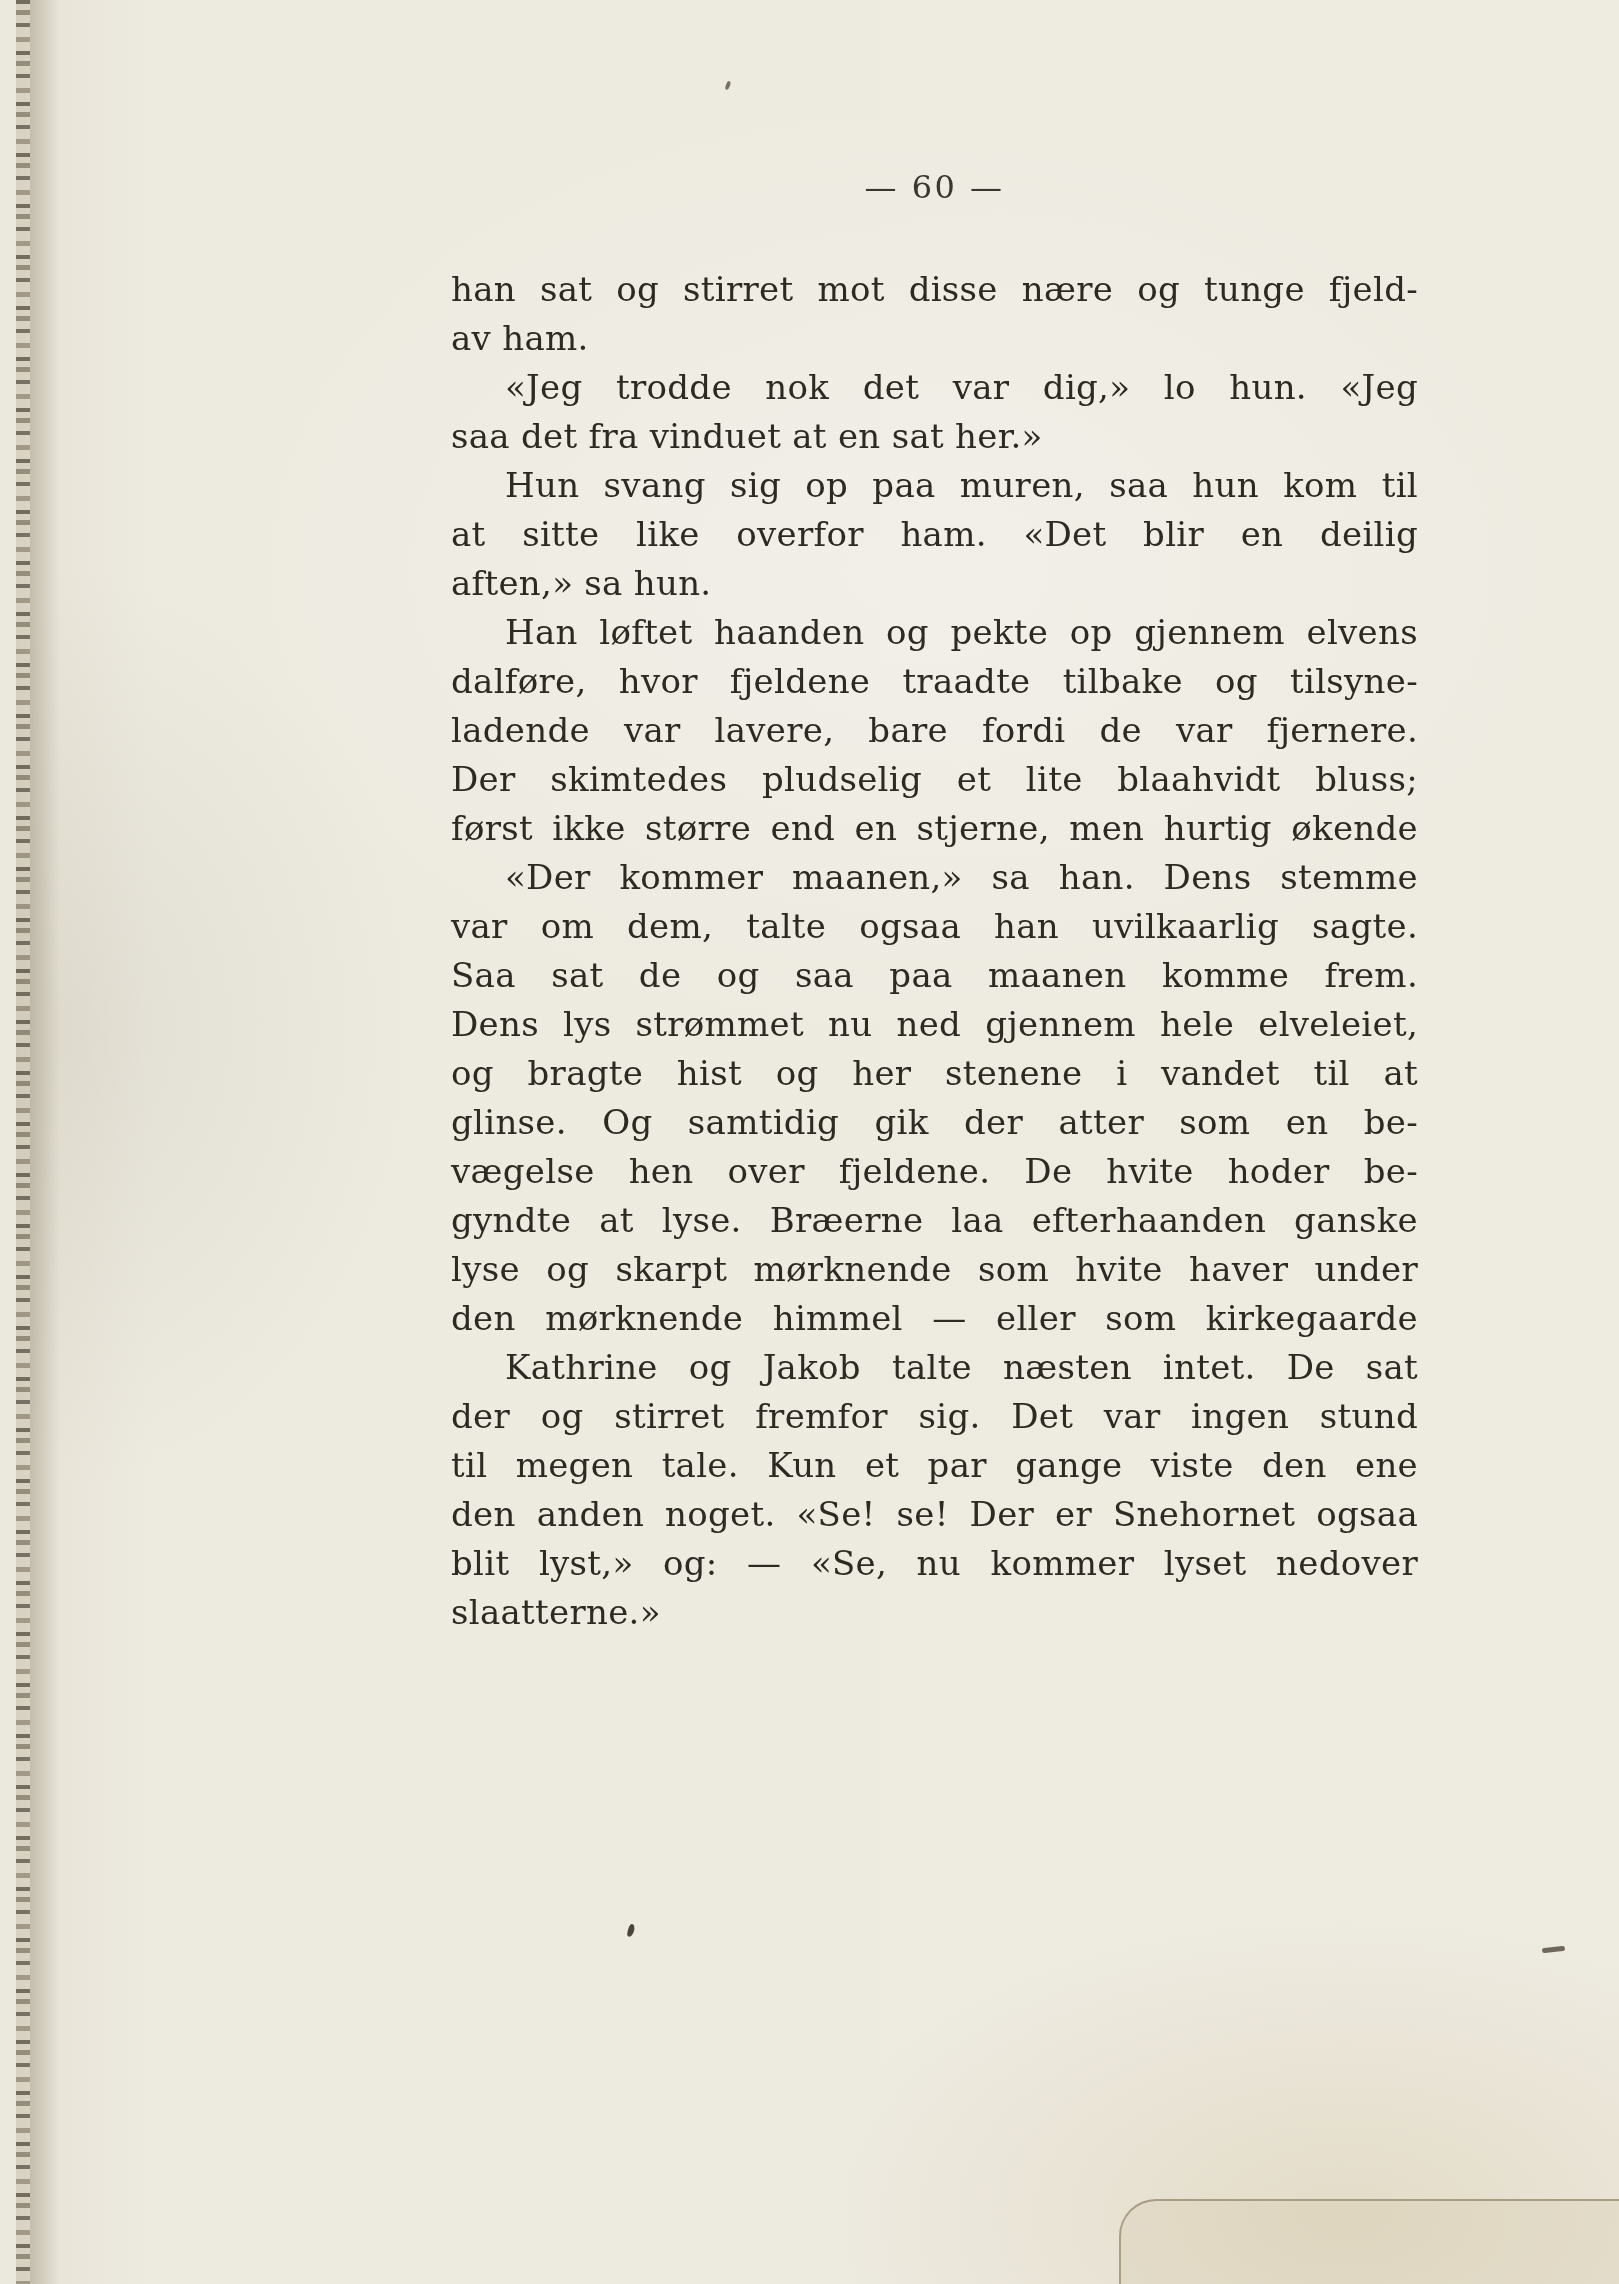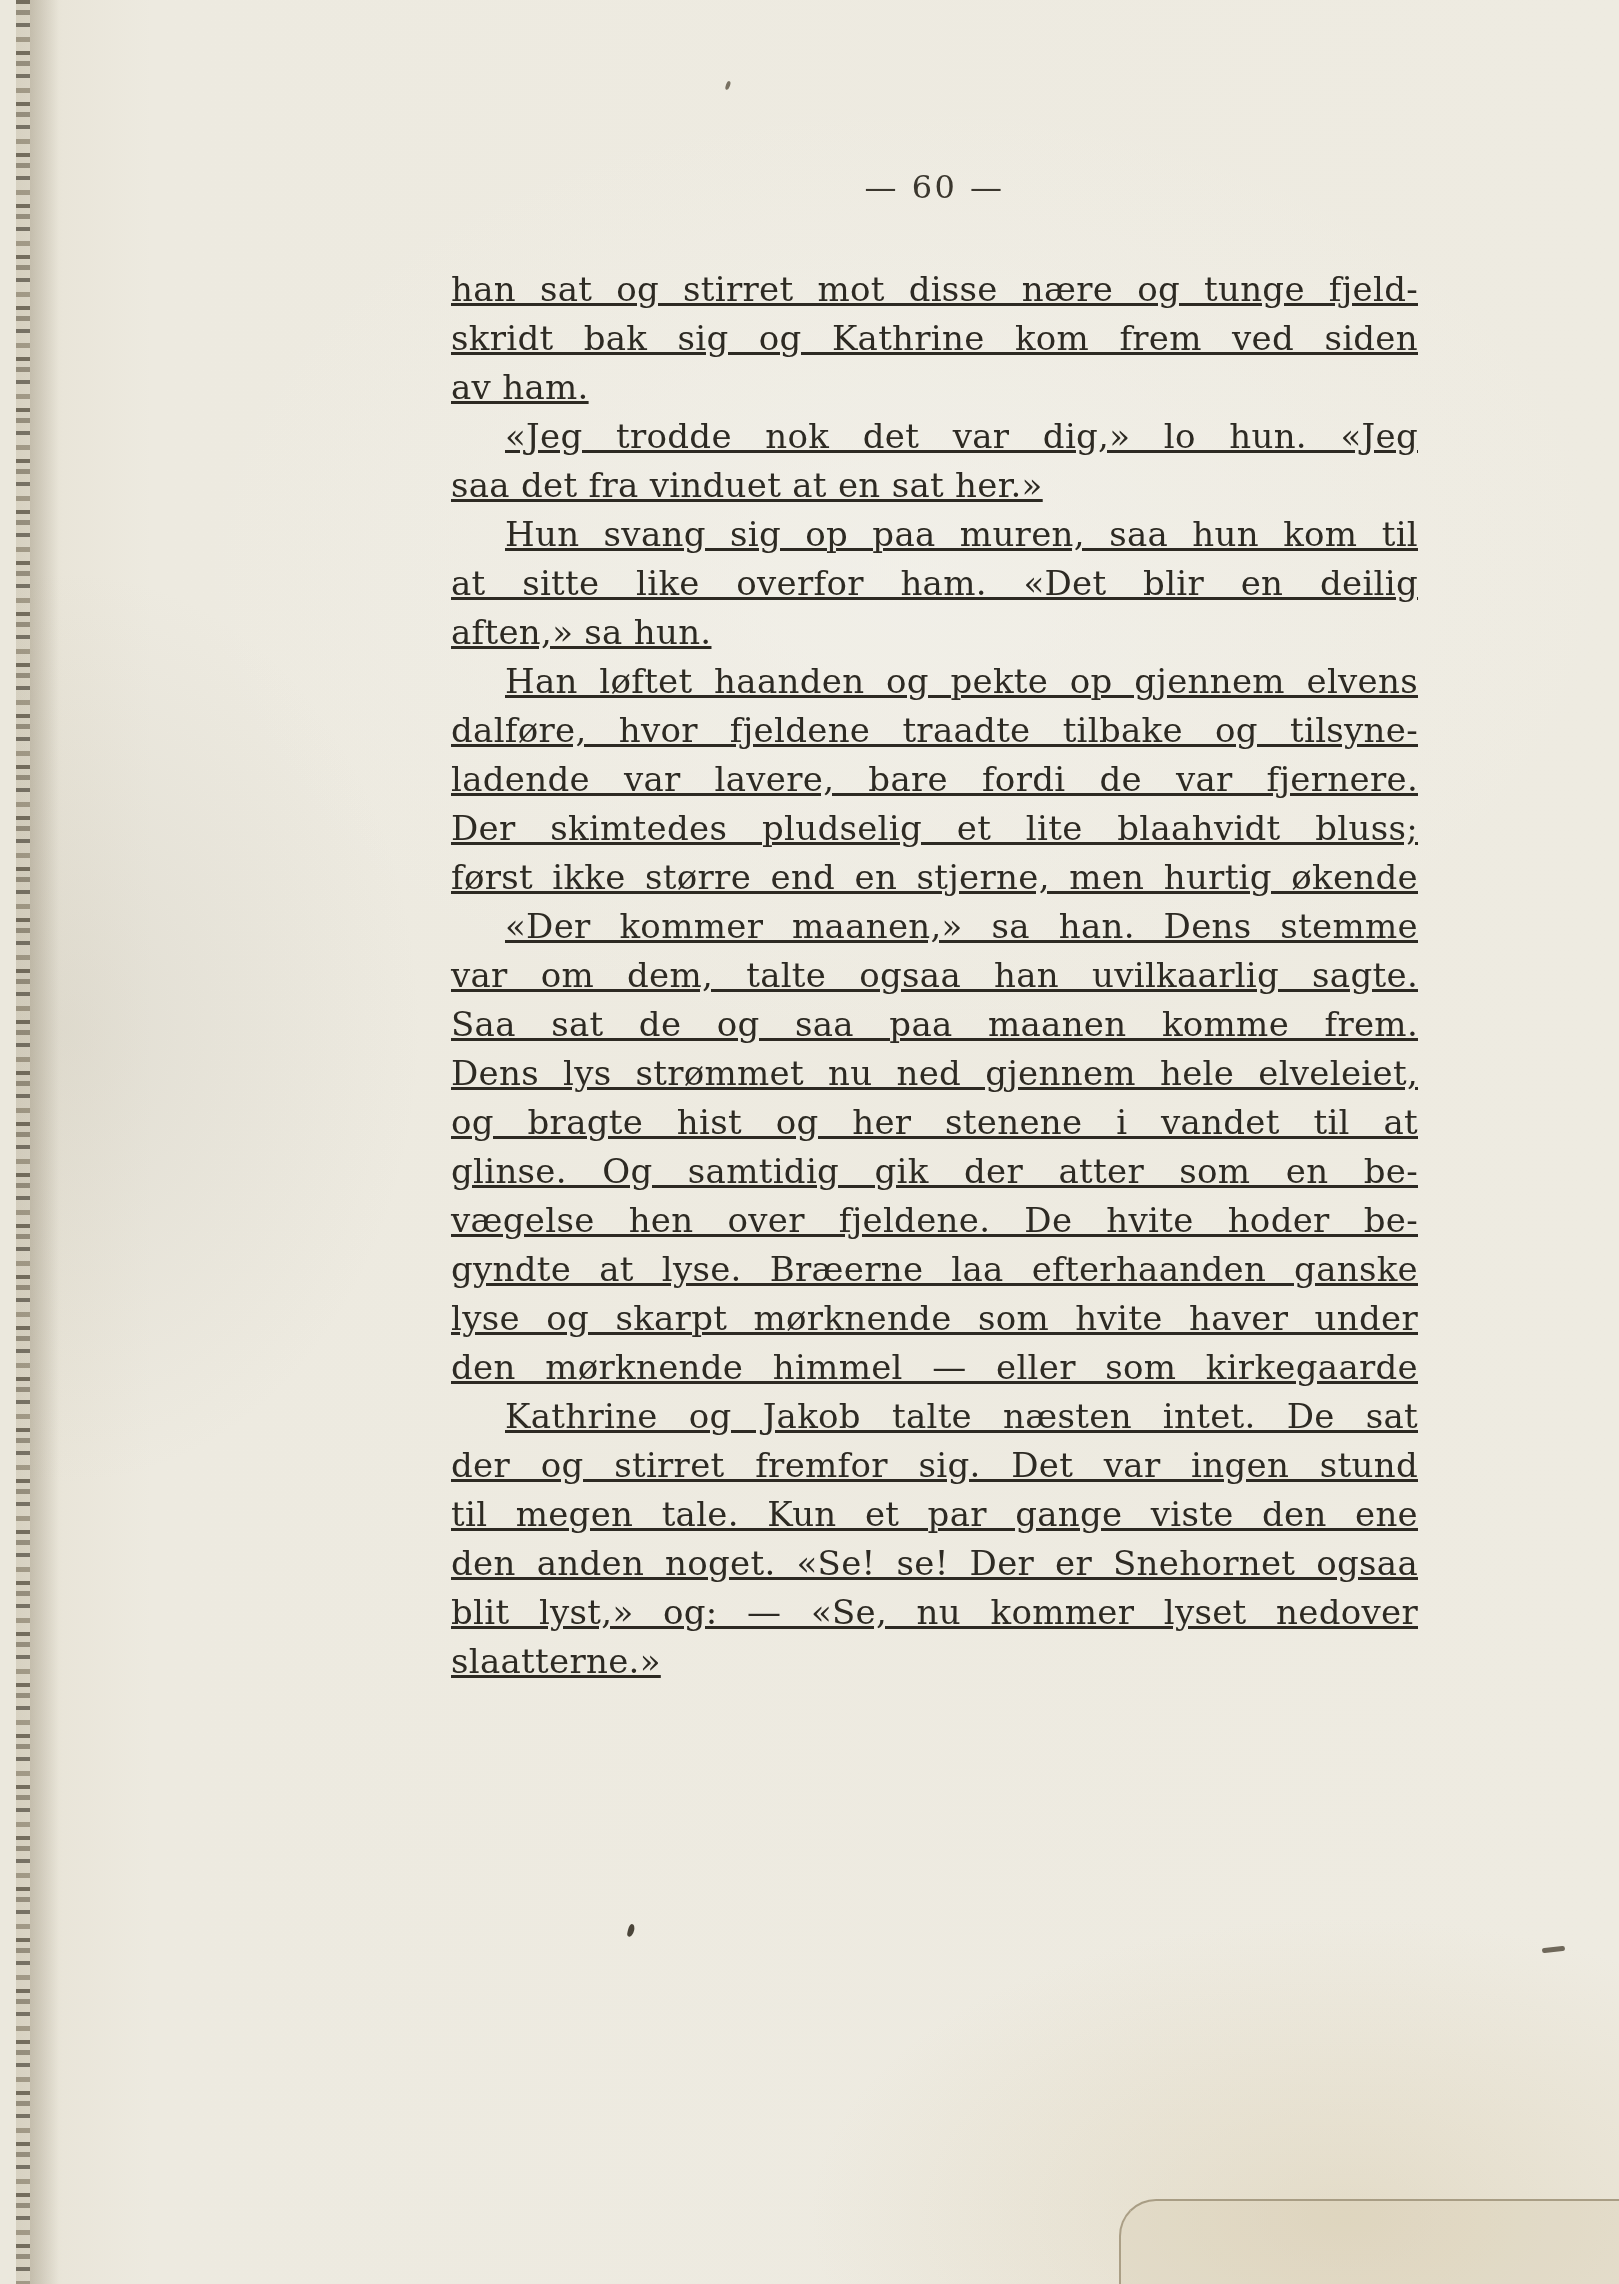--- a/index.html
+++ b/index.html
@@ -41,21 +41,20 @@
     position: absolute; left: 435px; top: 168px; width: 967px;
     text-align: center;
     font-size: 32px; line-height: 39px;
     color: #3b372e;
     letter-spacing: 2.5px;
   }
   .text-block {
     position: absolute; left: 435px; top: 265px; width: 967px;
     font-size: 34px;
     color: #2d2a23;
-    text-decoration: underline;
   }
   .line {
     height: 49px; line-height: 49px;
     text-align: justify;
     text-align-last: justify;
     text-justify: inter-word;
     letter-spacing: 0.3px;
   }
   .line.noj { text-align-last: left; }
   .line.ind { text-indent: 54px; }
@@ -89,21 +88,20 @@
 <body>
 
 <div class="page">
   <div class="binding-edge"></div>
   <div class="binding-fade"></div>
 
   <div class="page-number">— 60 —</div>
 
   <div class="text-block">
       <div class="line">han sat og stirret mot disse nære og tunge fjeld-</div>
-      <div class="line">skridt bak sig og Kathrine kom frem ved siden</div>
       <div class="line noj">av ham.</div>
       <div class="line ind">«Jeg trodde nok det var dig,» lo hun. «Jeg</div>
       <div class="line noj">saa det fra vinduet at en sat her.»</div>
       <div class="line ind">Hun svang sig op paa muren, saa hun kom til</div>
       <div class="line">at sitte like overfor ham. «Det blir en deilig</div>
       <div class="line noj">aften,» sa hun.</div>
       <div class="line ind">Han løftet haanden og pekte op gjennem elvens</div>
       <div class="line">dalføre, hvor fjeldene traadte tilbake og tilsyne-</div>
       <div class="line">ladende var lavere, bare fordi de var fjernere.</div>
       <div class="line">Der skimtedes pludselig et lite blaahvidt bluss;</div>

